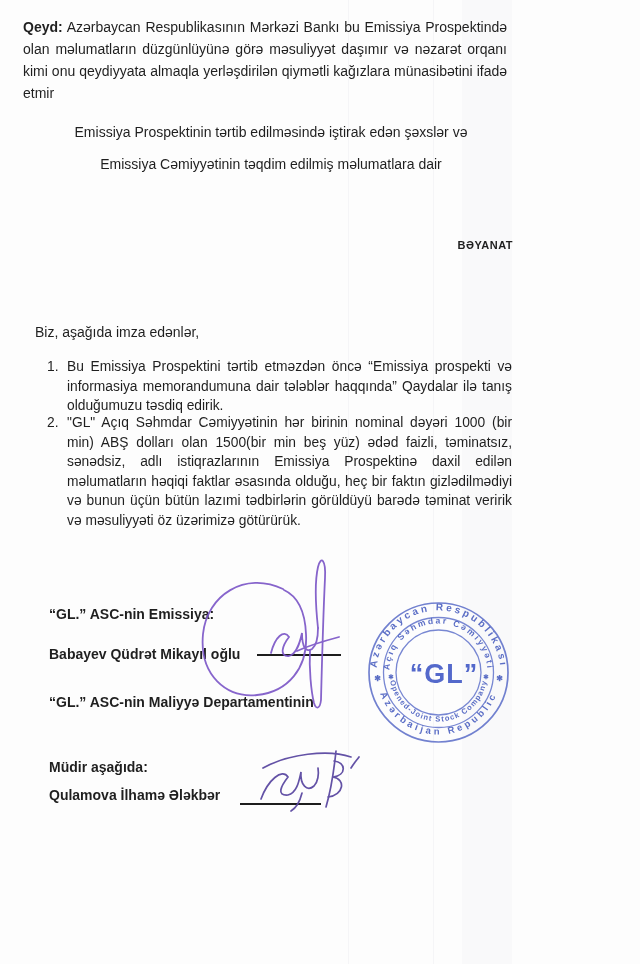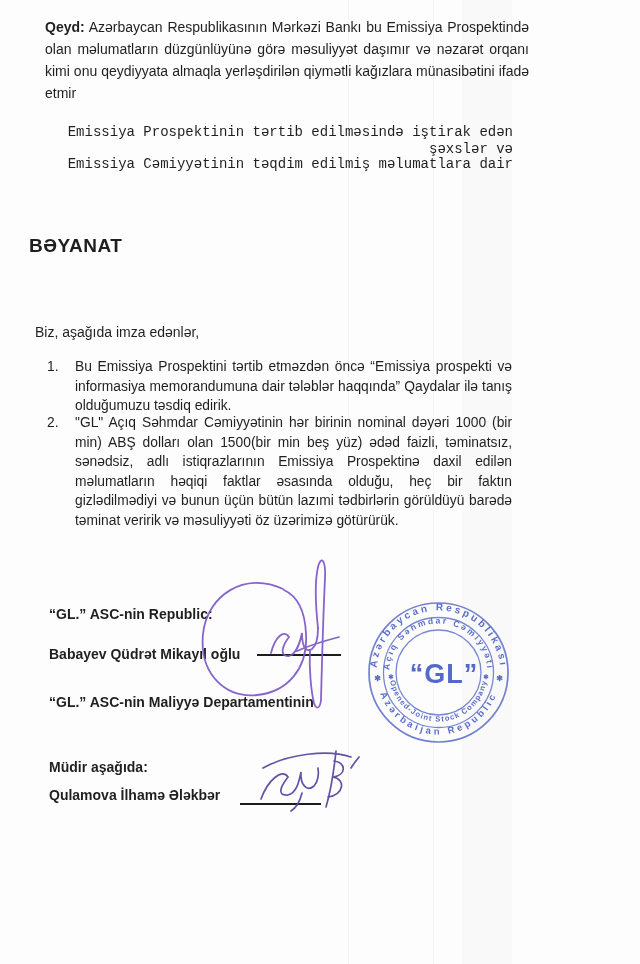--- a/index.html
+++ b/index.html
@@ -8,31 +8,31 @@
     background:#fdfdfd;color:#1f1f1f;overflow:hidden;
     font-family:"Liberation Sans",sans-serif;font-size:14px;line-height:22px;
   }
   
   .scanline{position:absolute;top:0;bottom:0;width:1px;background:rgba(60,60,90,.04);z-index:0;}
   .sl1{left:348px}.sl2{left:433px}
   .scanband{position:absolute;top:0;bottom:0;left:462px;width:50px;background:rgba(70,70,90,.02);z-index:0;}
 
   .txtlayer{position:relative;z-index:1;}
   .b{font-weight:bold;}
-  .note{position:absolute;left:45px;top:16px;width:484px;text-align:justify;margin:0;}
+  .note{position:absolute;left:23px;top:16px;width:484px;text-align:justify;margin:0;}
   .note .b{margin-right:4px;}
-  .sub{position:absolute;left:29px;width:484px;text-align:right;line-height:17px;font-family:Liberation Mono, monospace;}
+  .sub{position:absolute;left:29px;width:484px;text-align:center;line-height:17px;}
   .sub1{top:124px}.sub2{top:156px}
-  .title{position:absolute;left:29px;top:237px;width:484px;text-align:left;
-         font-weight:bold;font-size:19px;letter-spacing:.5px;line-height:17px;}
+  .title{position:absolute;left:29px;top:237px;width:484px;text-align:right;
+         font-weight:bold;font-size:11px;letter-spacing:.5px;line-height:17px;}
   .intro{position:absolute;left:35px;top:324px;line-height:17px;}
 
   .item{position:absolute;left:47px;width:465px;font-size:13.8px;line-height:19.6px;}
   .item .num{position:absolute;left:0;top:0;}
-  .item .txt{margin-left:28px;text-align:justify;}
+  .item .txt{margin-left:20px;text-align:justify;}
   .item1{top:357px}.item2{top:413px}
 
   .sig-role,.sig-name{position:absolute;left:49px;font-weight:bold;line-height:17px;}
   .r1{top:606px}.n1{top:646px}
   .r2a{top:694px}.r2b{top:759px}.n2{top:787px}
 
   .uline{position:absolute;height:2px;background:#1d1d1d;z-index:1;}
   .ul1{left:257px;top:654px;width:84px;}
   .ul2{left:240px;top:803px;width:81px;}
 
@@ -64,21 +64,21 @@
     <div class="item item1">
       <span class="num">1.</span>
       <div class="txt">Bu Emissiya Prospektini tərtib etməzdən öncə “Emissiya prospekti və informasiya memorandumuna dair tələblər haqqında” Qaydalar ilə tanış olduğumuzu təsdiq edirik.</div>
     </div>
 
     <div class="item item2">
       <span class="num">2.</span>
       <div class="txt">"GL" Açıq Səhmdar Cəmiyyətinin hər birinin nominal dəyəri 1000 (bir min) ABŞ dolları olan 1500(bir min beş yüz) ədəd faizli, təminatsız, sənədsiz, adlı istiqrazlarının Emissiya Prospektinə daxil edilən məlumatların həqiqi faktlar əsasında olduğu, heç bir faktın gizlədilmədiyi və bunun üçün bütün lazımi tədbirlərin görüldüyü barədə təminat veririk və məsuliyyəti öz üzərimizə götürürük.</div>
     </div>
 
-    <div class="sig-role r1">“GL.” ASC-nin Republic:</div>
+    <div class="sig-role r1">“GL.” ASC-nin Emissiya:</div>
     <div class="sig-name n1">Babayev Qüdrət Mikayıl oğlu</div>
     <div class="uline ul1"></div>
 
     <div class="sig-role r2a">“GL.” ASC-nin Maliyyə Departamentinin</div>
     <div class="sig-role r2b">Müdir aşağıda:</div>
     <div class="sig-name n2">Qulamova İlhamə Ələkbər</div>
     <div class="uline ul2"></div>
   </div>
 
   <svg class="stamp" viewBox="366 600 146 146" xmlns="http://www.w3.org/2000/svg" xmlns:xlink="http://www.w3.org/1999/xlink">

